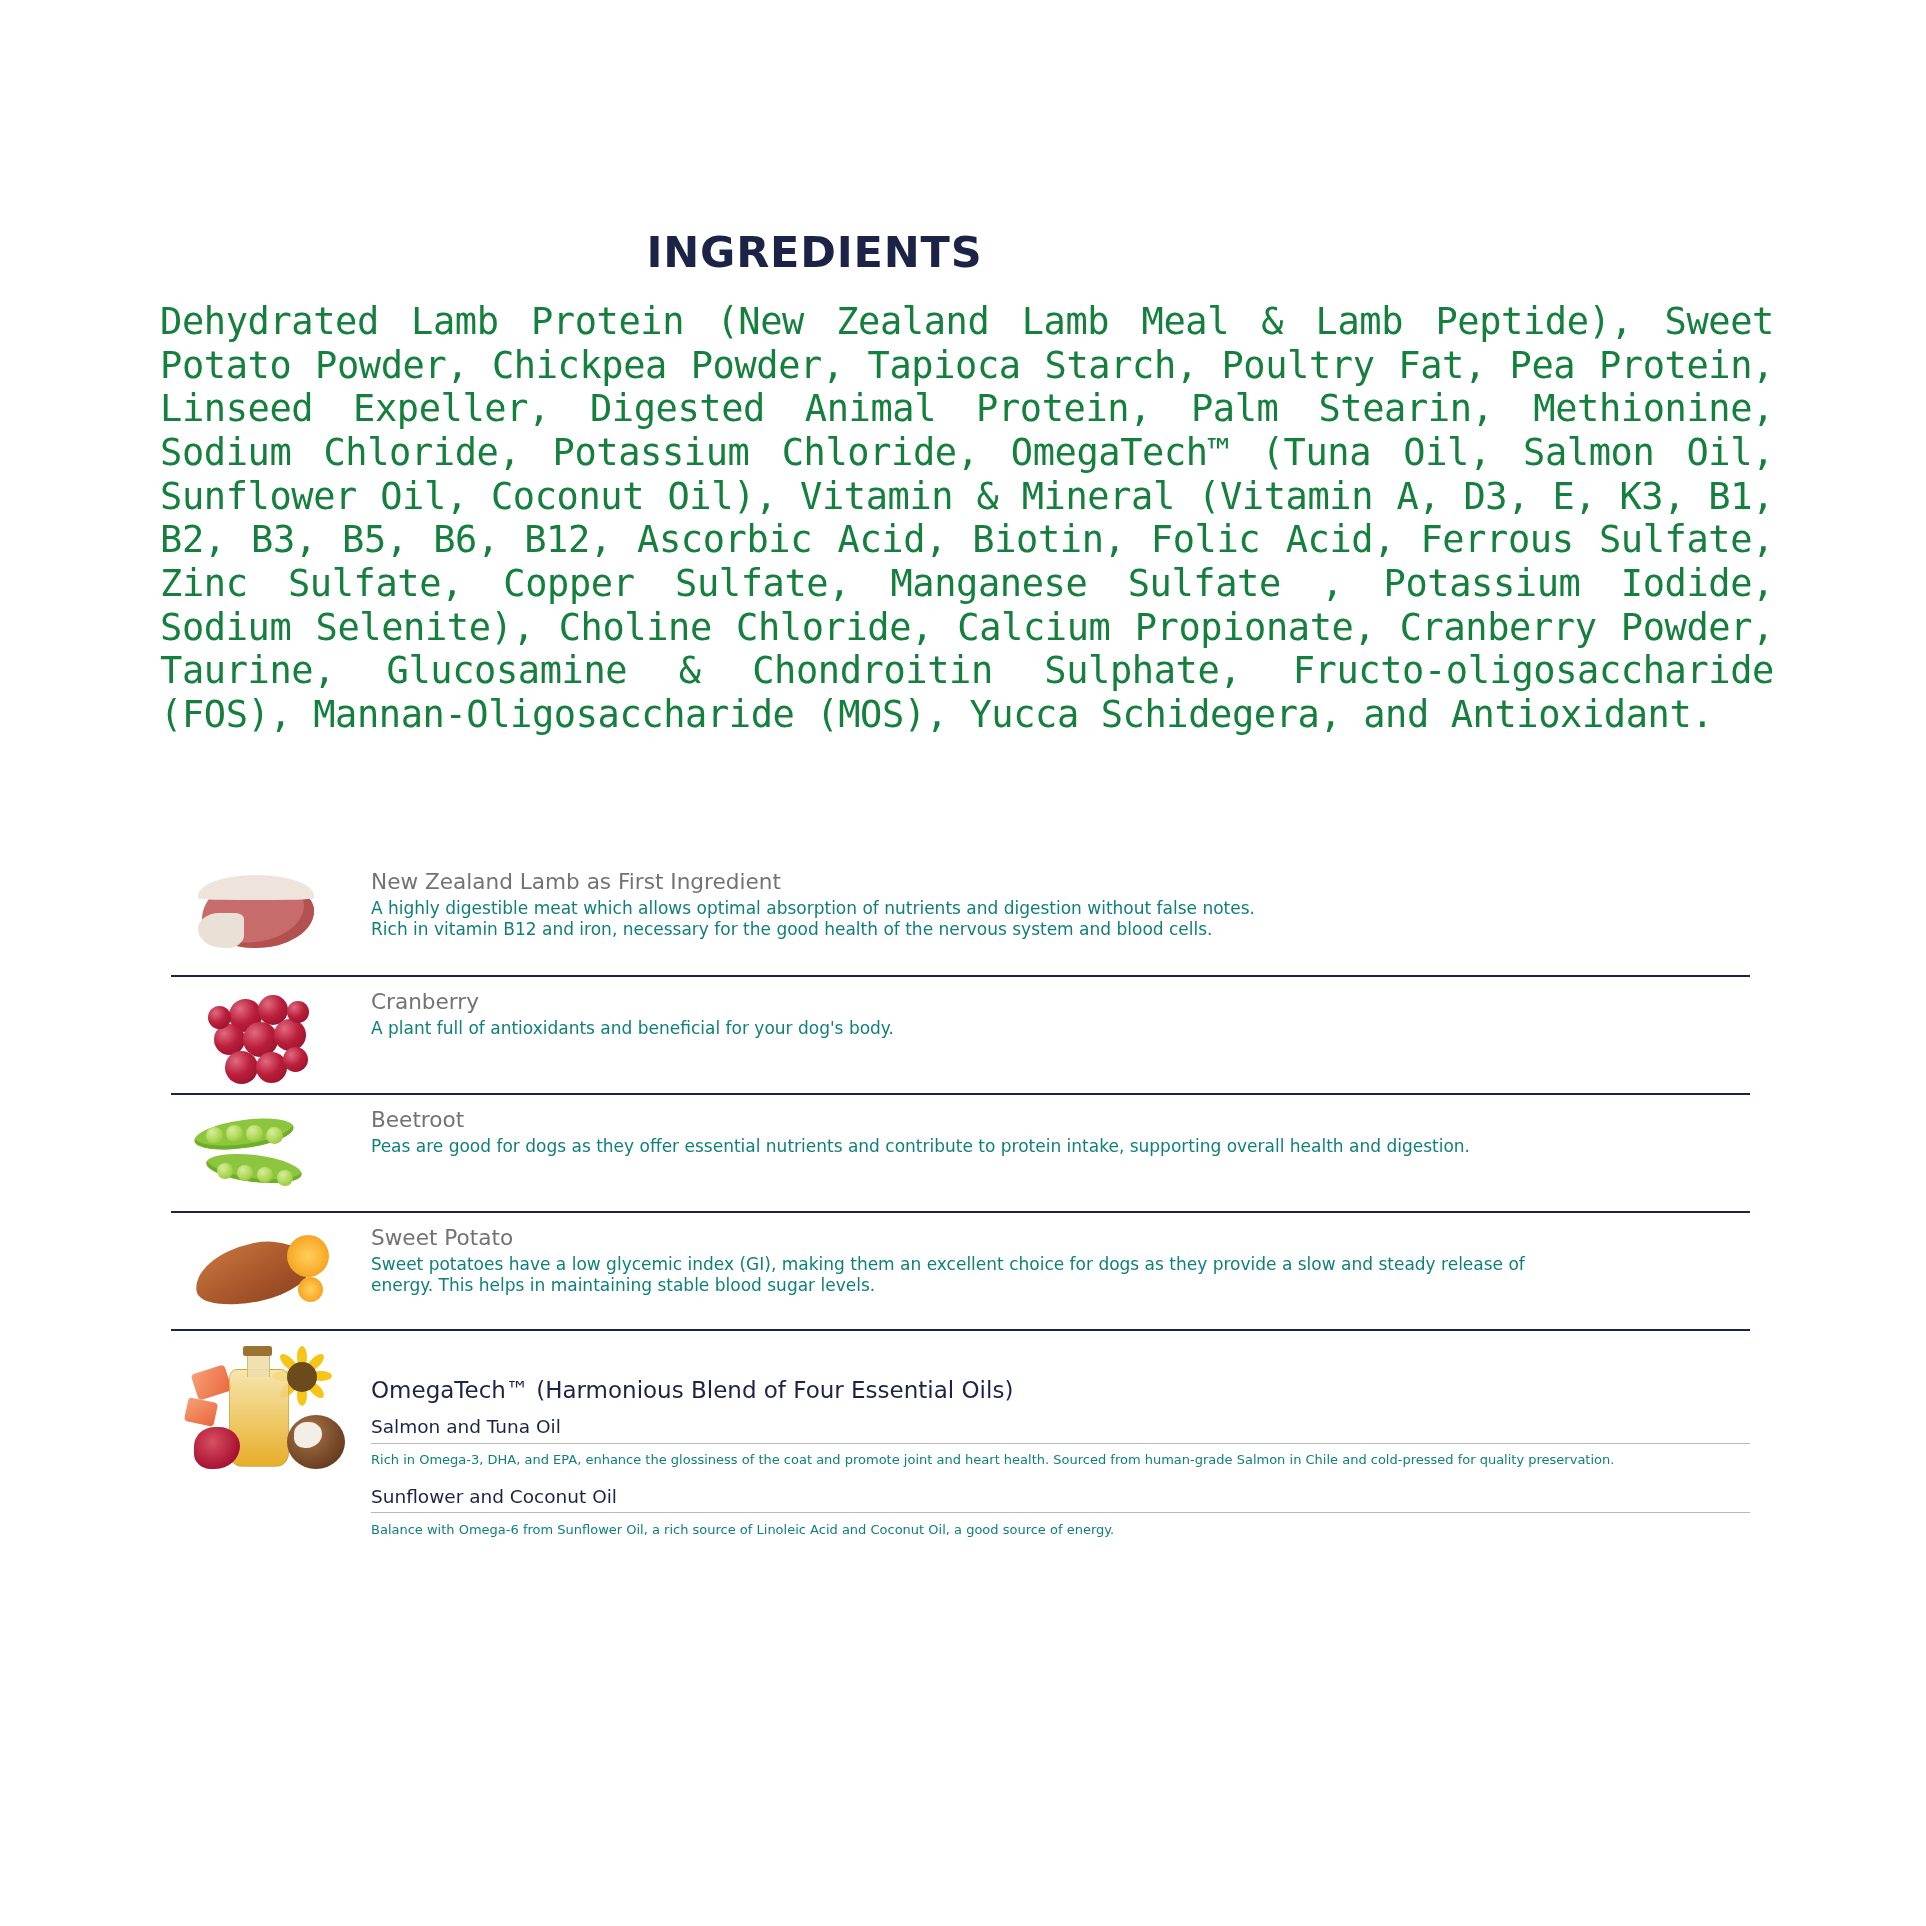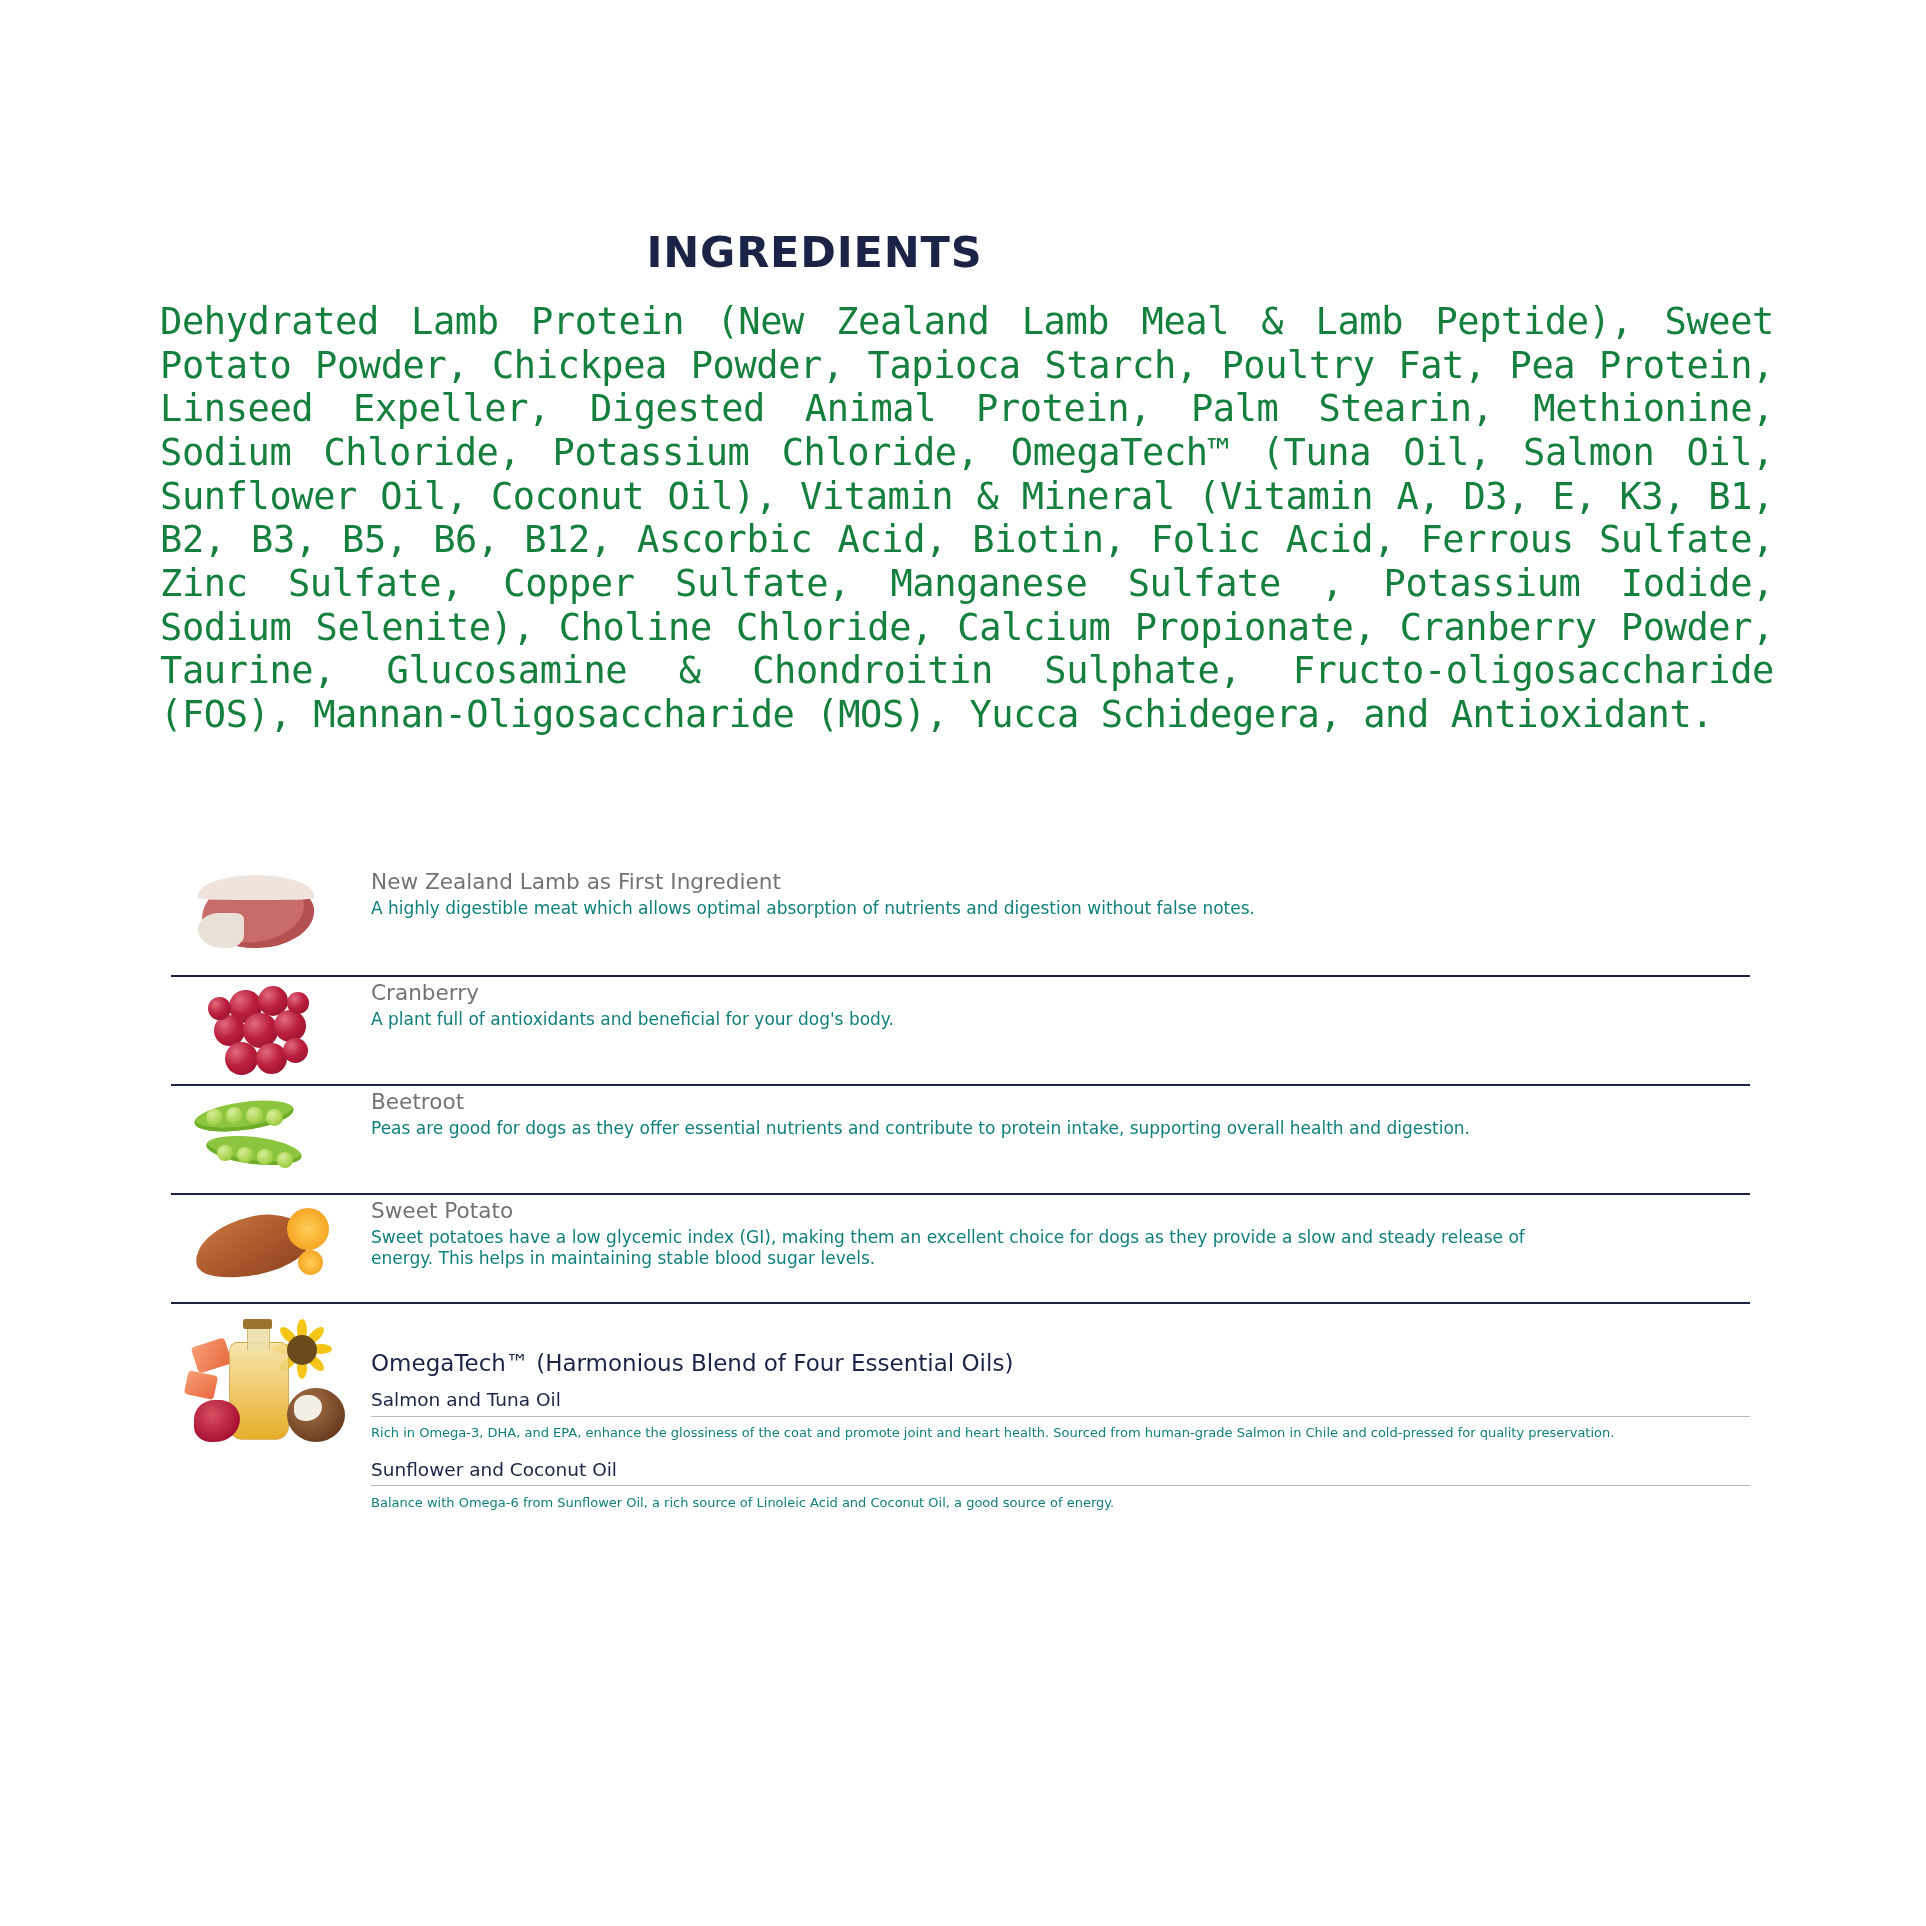--- a/index.html
+++ b/index.html
@@ -54,21 +54,21 @@
     position: absolute;
     top: 867px;
     left: 171px;
     width: 1579px;
   }
   .row {
     position: relative;
     display: flex;
     align-items: flex-start;
     border-top: 2.3px solid #1b2446;
-    padding-top: 1px;
+    padding-top: 10px;
     padding-bottom: 10px;
     min-height: 108px;
     box-sizing: border-box;
   }
   .row.first {
     border-top: none;
     padding-top: 0;
   }
   .row-icon {
     flex: 0 0 200px;
@@ -258,20 +258,21 @@
 
     <div class="row first">
       <div class="row-icon">
         <div class="art lamb-meat"></div>
         <div class="art lamb-fat"></div>
         <div class="art lamb-bone"></div>
       </div>
       <div class="row-body">
         <div class="row-title">New Zealand Lamb as First Ingredient</div>
         <div class="row-desc">A highly digestible meat which allows optimal absorption of nutrients and digestion without false notes.</div>
+        <div class="row-desc">Rich in vitamin B12 and iron, necessary for the good health of the nervous system and blood cells.</div>
       </div>
     </div>
 
     <div class="row">
       <div class="row-icon">
         <div class="art berry" style="left:58px;top:11.6px;width:33px;height:33px;"></div>
         <div class="art berry" style="left:87px;top:7.7px;width:30px;height:30px;"></div>
         <div class="art berry" style="left:43px;top:37px;width:31px;height:31px;"></div>
         <div class="art berry" style="left:72px;top:35px;width:35px;height:35px;"></div>
         <div class="art berry" style="left:103px;top:32px;width:32px;height:32px;"></div>

